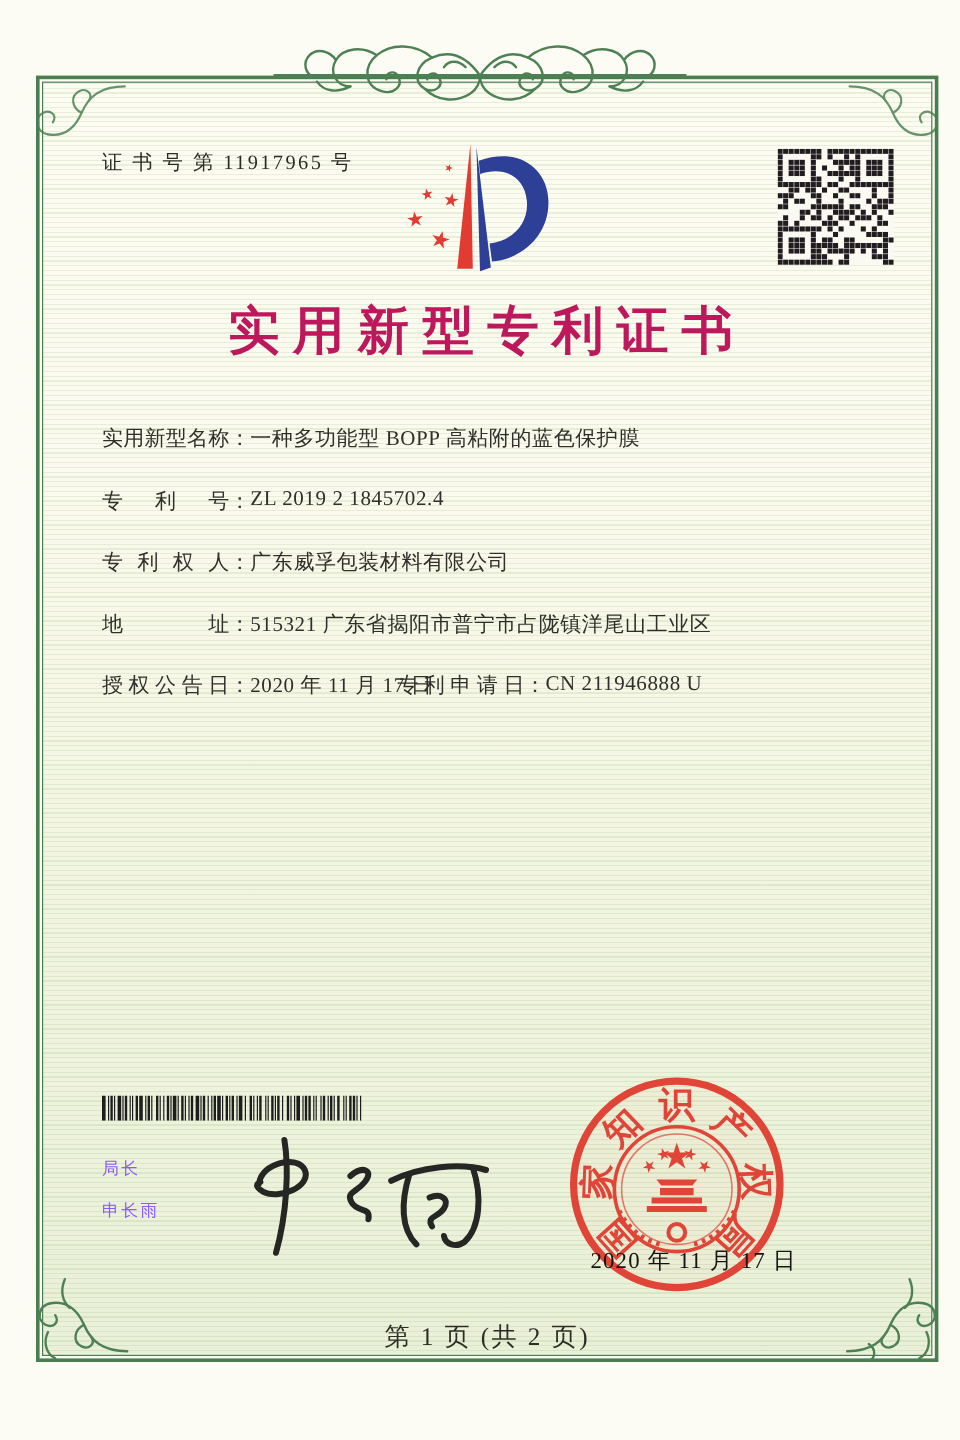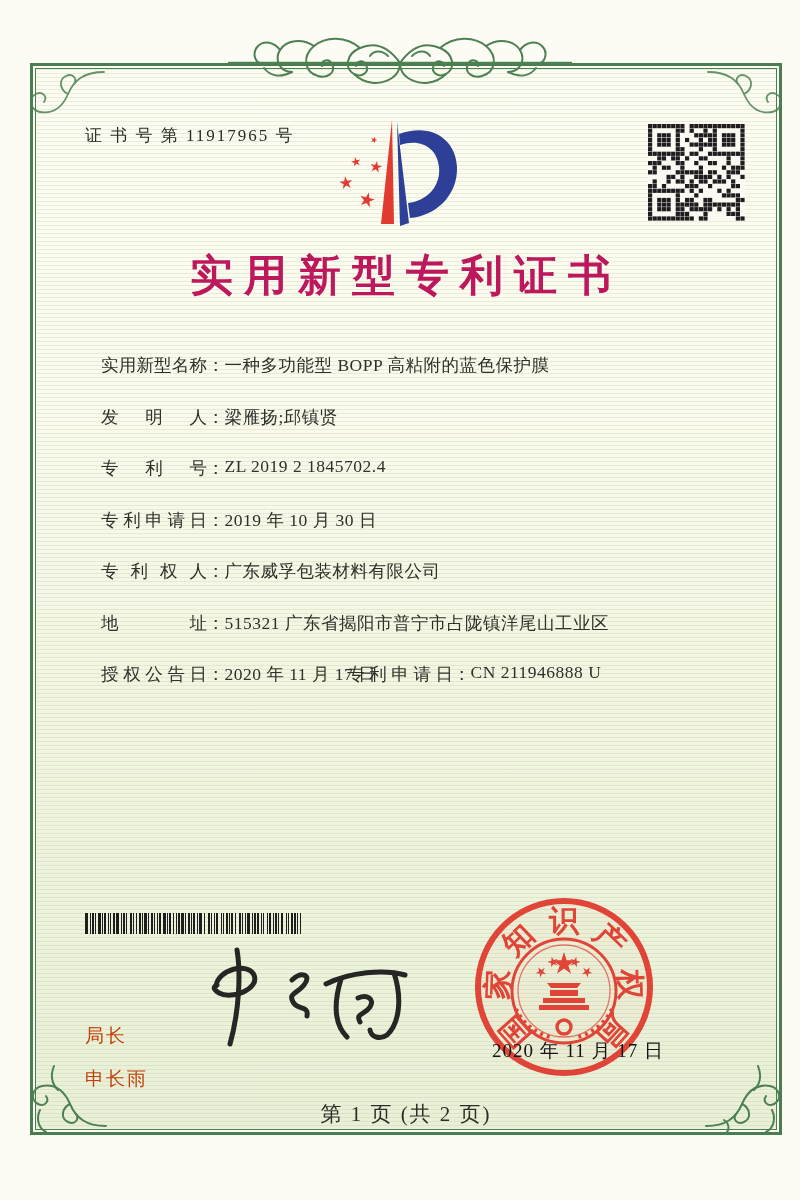--- a/index.html
+++ b/index.html
@@ -34,32 +34,32 @@
   .qr{position:absolute; left:648px; top:124px; width:97px; height:97px;}
   .title{
     position:absolute; left:0; right:0; top:247px; text-align:center;
     font-size:43px; font-weight:bold; letter-spacing:11px; color:#be185d;
   }
   
   .fields{position:absolute; left:85px; right:70px; top:353px; font-size:17.5px;}
   .field-row{position:relative; height:51.5px;}
   .flabel{
     display:inline-block; width:106px; vertical-align:top;
-    text-align:justify; text-align-last:justify;margin-left:16px;
+    text-align:justify; text-align-last:justify;
   }
   .fcolon{display:inline-block; vertical-align:top;}
   .fvalue{letter-spacing:0.5px;}
   .grant-no{position:absolute; left:246px; top:0; white-space:nowrap;}
   
   .paras{position:absolute; left:85px; right:83px; top:706px;
     font-size:17.5px; line-height:26.5px; text-align:justify; color:#3a3a30;}
   .paras p{margin:0 0 1px 0; text-indent:2.1em;}
   
   .barcode{position:absolute; left:85px; top:913px; width:218px; height:21px;}
-  .signer{position:absolute; left:85px; top:1023px; font-size:19px; letter-spacing:2px; color:#c2410c;}
+  .signer{position:absolute; left:85px; top:965px; font-size:14px; letter-spacing:2px; color:#8b5cf6;}
   .signer .name{margin-top:17px;}
   .sign-hand{position:absolute; left:188px; top:942px; width:236px; height:110px;}
   .seal{position:absolute; left:468px; top:892px; width:192px; height:192px; opacity:0.93;}
   .seal-char{font-size:30px; font-weight:bold; fill:#e0382c; text-anchor:middle;
     font-family:"Liberation Serif","DejaVu Serif",serif;}
   .seal-date{position:absolute; left:492px; top:1038px; font-size:19px; color:#141414;
     letter-spacing:1px; z-index:5;}
   .page-info{position:absolute; left:0; right:0; top:1100px; text-align:center;
     font-size:21px; letter-spacing:2px; color:#2e2e28;}
   .back-note{position:absolute; left:0; right:0; top:1148px; text-align:center;
@@ -406,27 +406,21 @@
     </svg>
   </div>
 
   <div class="title">实用新型专利证书</div>
 
   <div class="fields">
     <div class="field-row">
       <span class="flabel">实用新型名称</span><span class="fcolon">：</span><span class="fvalue">一种多功能型 BOPP 高粘附的蓝色保护膜</span>
     </div>
     <div class="field-row">
-      <span class="flabel">发明人</span><span class="fcolon">：</span><span class="fvalue">梁雁扬;邱镇贤</span>
-    </div>
-    <div class="field-row">
       <span class="flabel">专利号</span><span class="fcolon">：</span><span class="fvalue">ZL 2019 2 1845702.4</span>
-    </div>
-    <div class="field-row">
-      <span class="flabel">专利申请日</span><span class="fcolon">：</span><span class="fvalue">2019 年 10 月 30 日</span>
     </div>
     <div class="field-row">
       <span class="flabel">专利权人</span><span class="fcolon">：</span><span class="fvalue">广东威孚包装材料有限公司</span>
     </div>
     <div class="field-row">
       <span class="flabel">地址</span><span class="fcolon">：</span><span class="fvalue">515321 广东省揭阳市普宁市占陇镇洋尾山工业区</span>
     </div>
     <div class="field-row">
       <span class="flabel">授权公告日</span><span class="fcolon">：</span><span class="fvalue">2020 年 11 月 17 日</span>
       <span class="grant-no"><span class="flabel">专利申请日</span><span class="fcolon">：</span><span class="fvalue">CN 211946888 U</span></span>

